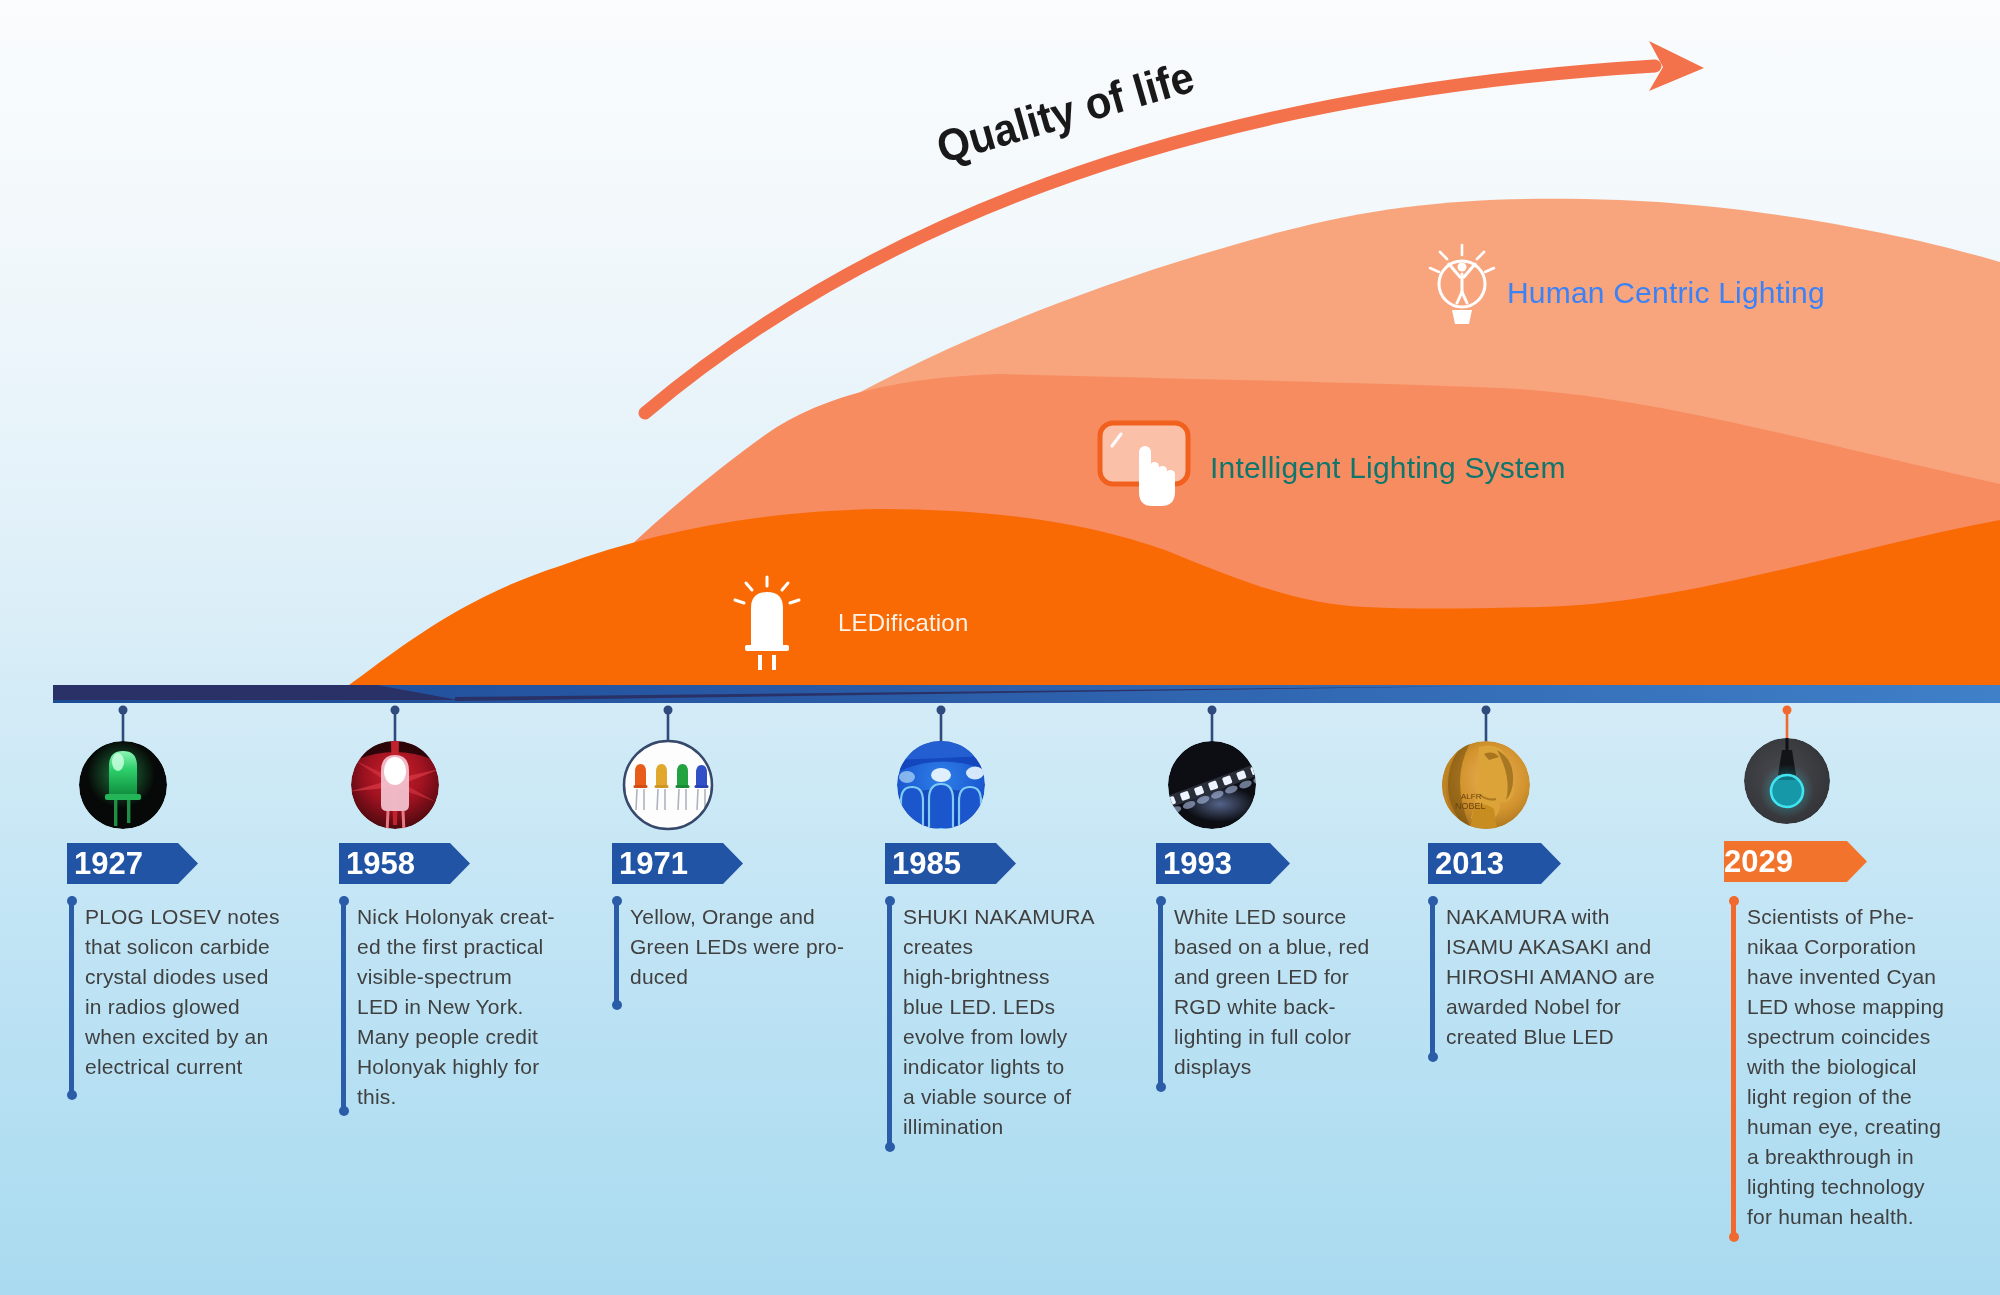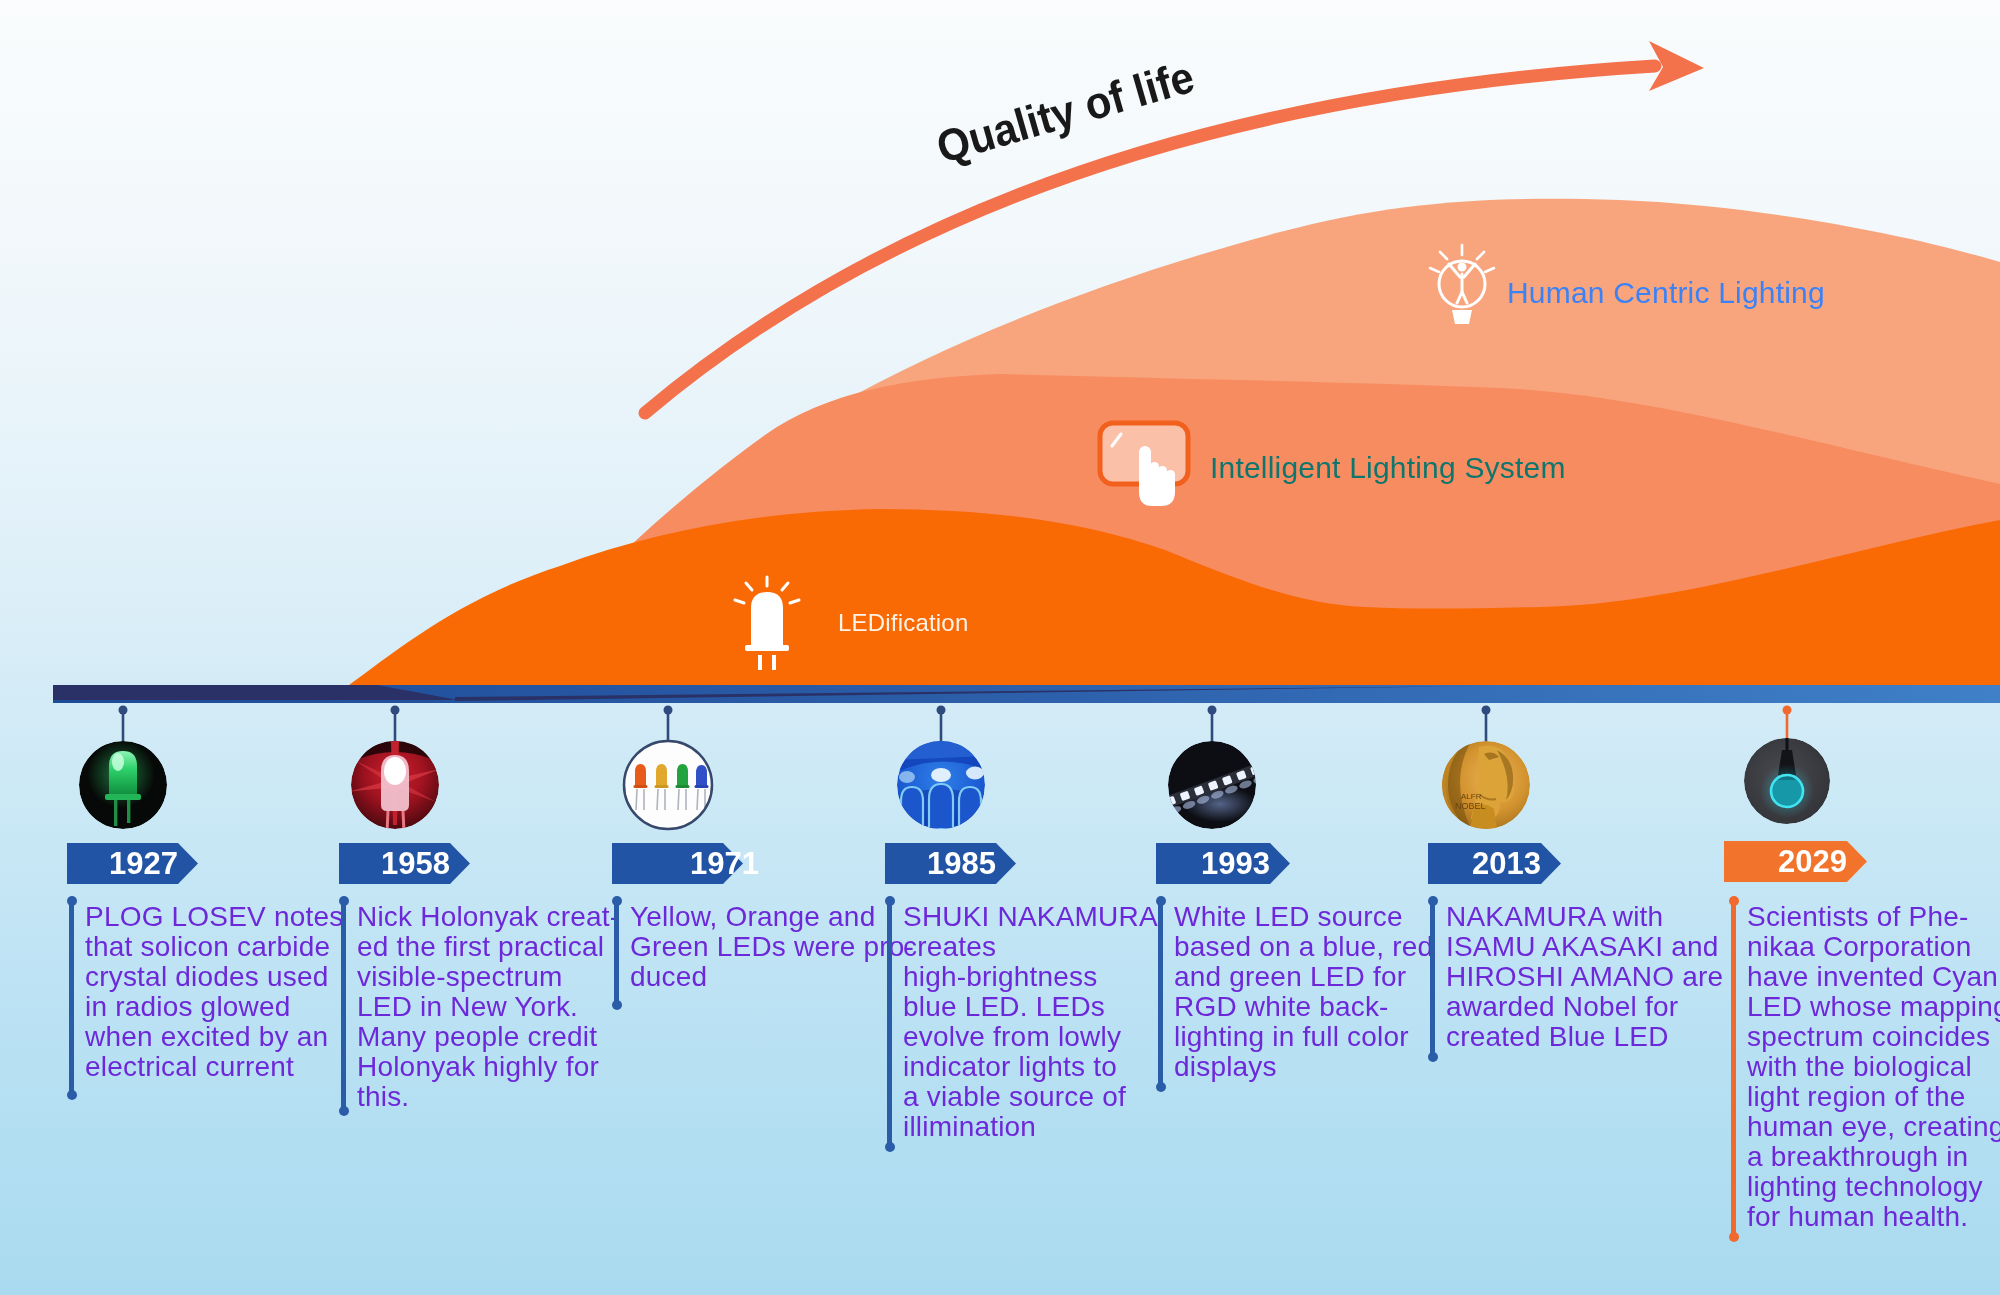--- a/index.html
+++ b/index.html
@@ -1,23 +1,23 @@
 <!DOCTYPE html>
 <html><head>
 <meta charset="utf-8">
 <style>
 html,body{margin:0;padding:0}
 body{width:2000px;height:1295px;position:relative;overflow:hidden;
 font-family:"Liberation Sans",sans-serif;
 background:linear-gradient(180deg,#FAFCFD 0%,#F2F8FB 18%,#E2F1F9 40%,#CDE9F6 60%,#B9E1F3 80%,#A9DAEF 100%);}
 .abs{position:absolute}
-.col{position:absolute;width:310px;font-size:28px;line-height:30px;color:#6d28d9;letter-spacing:0.2px}
+.col{position:absolute;width:310px;font-size:21px;line-height:30px;color:#404040;letter-spacing:0.2px}
 .rule{position:absolute;width:5px;border-radius:3px;background:#2A5CA8}
 .rdot{position:absolute;width:10px;height:10px;border-radius:50%;background:#2A5CA8}
-.year{position:absolute;height:41px;line-height:41px;text-align:right;color:#fff;
+.year{position:absolute;height:41px;line-height:41px;text-align:left;color:#fff;
 font-weight:bold;font-size:31px;text-indent:7px}
 .wl{position:absolute;font-size:30px;letter-spacing:0.2px}
 </style>
 </head>
 <body>
 <svg class="abs" style="left:0;top:0" width="2000" height="1295" viewBox="0 0 2000 1295">
 <defs>
 <linearGradient id="barg" x1="0" y1="0" x2="1" y2="0">
  <stop offset="0" stop-color="#1D4C96"></stop>
         <stop offset="0.45" stop-color="#2B5CA8"></stop>
@@ -274,21 +274,21 @@
 
 <div class="abs" style="left:938px;top:123px;transform:rotate(-16deg) scaleX(0.93);transform-origin:0 50%;
 font-weight:bold;font-size:45px;color:#191919;white-space:nowrap">Quality of life</div>
 
 <div class="wl" style="left:838px;top:609px;color:#FFF3E8;font-size:24px">LEDification</div>
 <div class="wl" style="left:1210px;top:451px;color:#0f766e">Intelligent Lighting System</div>
 <div class="wl" style="left:1507px;top:276px;color:#3b82f6">Human Centric Lighting</div>
 
 <div class="year" style="left:67px;top:843px;width:111px">1927</div>
 <div class="year" style="left:339px;top:843px;width:111px">1958</div>
-<div class="year" style="left:648px;top:843px;width:111px">1971</div>
+<div class="year" style="left:612px;top:843px;width:111px">1971</div>
 <div class="year" style="left:885px;top:843px;width:111px">1985</div>
 <div class="year" style="left:1156px;top:843px;width:114px">1993</div>
 <div class="year" style="left:1428px;top:843px;width:113px">2013</div>
 <div class="year" style="left:1724px;top:841px;width:123px;text-indent:0">2029</div>
 
 <div class="rule" style="left:69px;top:899px;height:196px"></div>
 <div class="rdot" style="left:66.5px;top:896px"></div>
 <div class="rdot" style="left:66.5px;top:1090px"></div>
 <div class="col" style="left:85px;top:902px">PLOG LOSEV notes<br>that solicon carbide<br>crystal diodes used<br>in radios glowed<br>when excited by an<br>electrical current</div>
 

